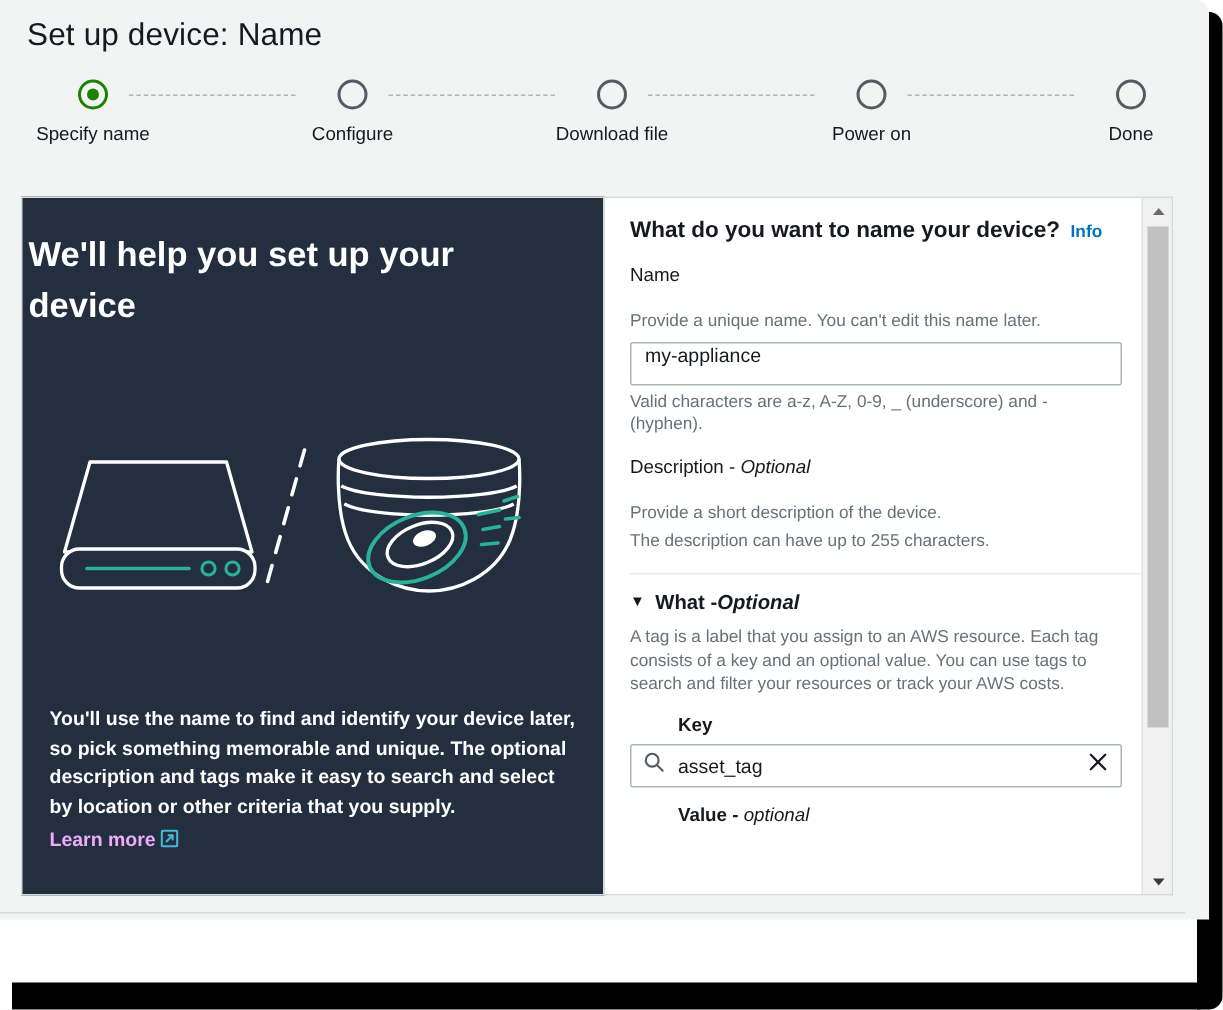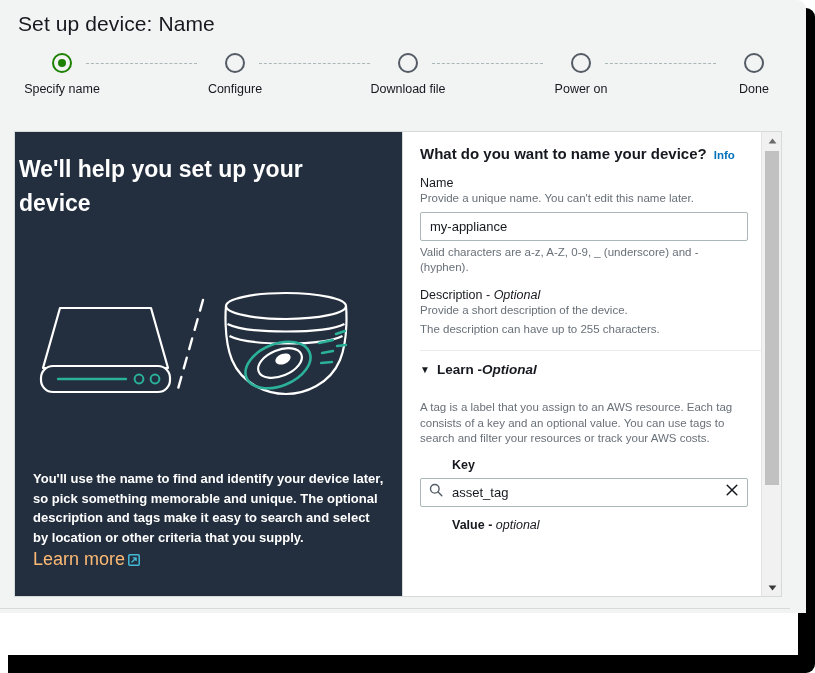--- a/index.html
+++ b/index.html
@@ -127,23 +127,23 @@
     left: 18px; top: 337px;
     width: 352px;
     font-size: 13px;
     line-height: 19.5px;
     font-weight: bold;
     color: #ffffff;
   }
   #learn-more {
     display: inline-block;
     margin-top: 3px;
-    color: #fdba74;
-    font-size: 18px;
-    font-weight: normal;
+    color: #f0abfc;
+    font-size: 13px;
+    font-weight: bold;
     text-decoration: none;
     cursor: pointer;
   }
   #learn-more .ext {
     display: inline-block;
     margin-left: 3px;
     vertical-align: -1px;
   }
 
   
@@ -181,39 +181,38 @@
   .field-label {
     margin-top: 13px;
     font-size: 12.5px;
     color: #16191f;
     font-weight: normal;
   }
   .field-label .opt {
     font-style: italic;
   }
   .field-hint {
-    margin-top: 1px;
+    margin-top: 17px;
     font-size: 11.5px;
     color: #687078;
     line-height: 15px;
   }
   .field-hint.below { margin-top: 4px; }
 
   .text-input {
     margin-top: 6px;
     width: 328px;
     height: 29px;
     border: 1px solid #aab7b8;
     border-radius: 2px;
     background: #ffffff;
     font-size: 13px;
     color: #16191f;
     padding: 0 9px;
     display: flex;
-    align-items: center;
   }
   .textarea-box {
     margin-top: 6px;
     width: 328px;
     height: 70px;
     border: 1px solid #aab7b8;
     border-radius: 2px;
     background: #ffffff;
     font-size: 13px;
     color: #16191f;
@@ -246,21 +245,21 @@
   .caret {
     display: inline-block;
     margin-right: 7px;
     font-size: 10px;
     color: #16191f;
     line-height: 1;
   }
   .tags-header .opt { font-style: italic; }
 
   .tags-desc {
-    margin-top: 23px;
+    margin-top: 9px;
     width: 330px;
     font-size: 11.5px;
     color: #687078;
     line-height: 15.5px;
   }
 
   .search-input {
     margin-top: 6px;
     width: 328px;
     height: 29px;
@@ -461,21 +460,21 @@
         <div class="field-hint below">Valid characters are a-z, A-Z, 0-9, _ (underscore) and - (hyphen).</div>
 
         <div class="field-label"><span>Description - </span><span class="opt">Optional</span></div>
         <div class="field-hint">Provide a short description of the device.</div>
         <div class="field-hint below">The description can have up to 255 characters.</div>
 
         <div class="divider"></div>
 
         <div class="tags-header">
           <span class="caret">▼</span>
-            <span>Learn - </span>
+            <span>What - </span>
             <span class="opt">Optional</span>
         </div>
         <div class="tags-desc">A tag is a label that you assign to an AWS resource. Each tag consists of a key and an optional value. You can use tags to search and filter your resources or track your AWS costs.</div>
 
         <div class="tag-label">Key</div>
         <div class="search-input">
           <span class="search-ico">
             <svg width="14" height="14" viewBox="0 0 14 14">
                 <circle cx="5.8" cy="5.8" r="4.3" stroke="#545b64" stroke-width="1.4" fill="none"></circle>
                 <line x1="9.1" y1="9.1" x2="12.8" y2="12.8" stroke="#545b64" stroke-width="1.4" stroke-linecap="round"></line>

